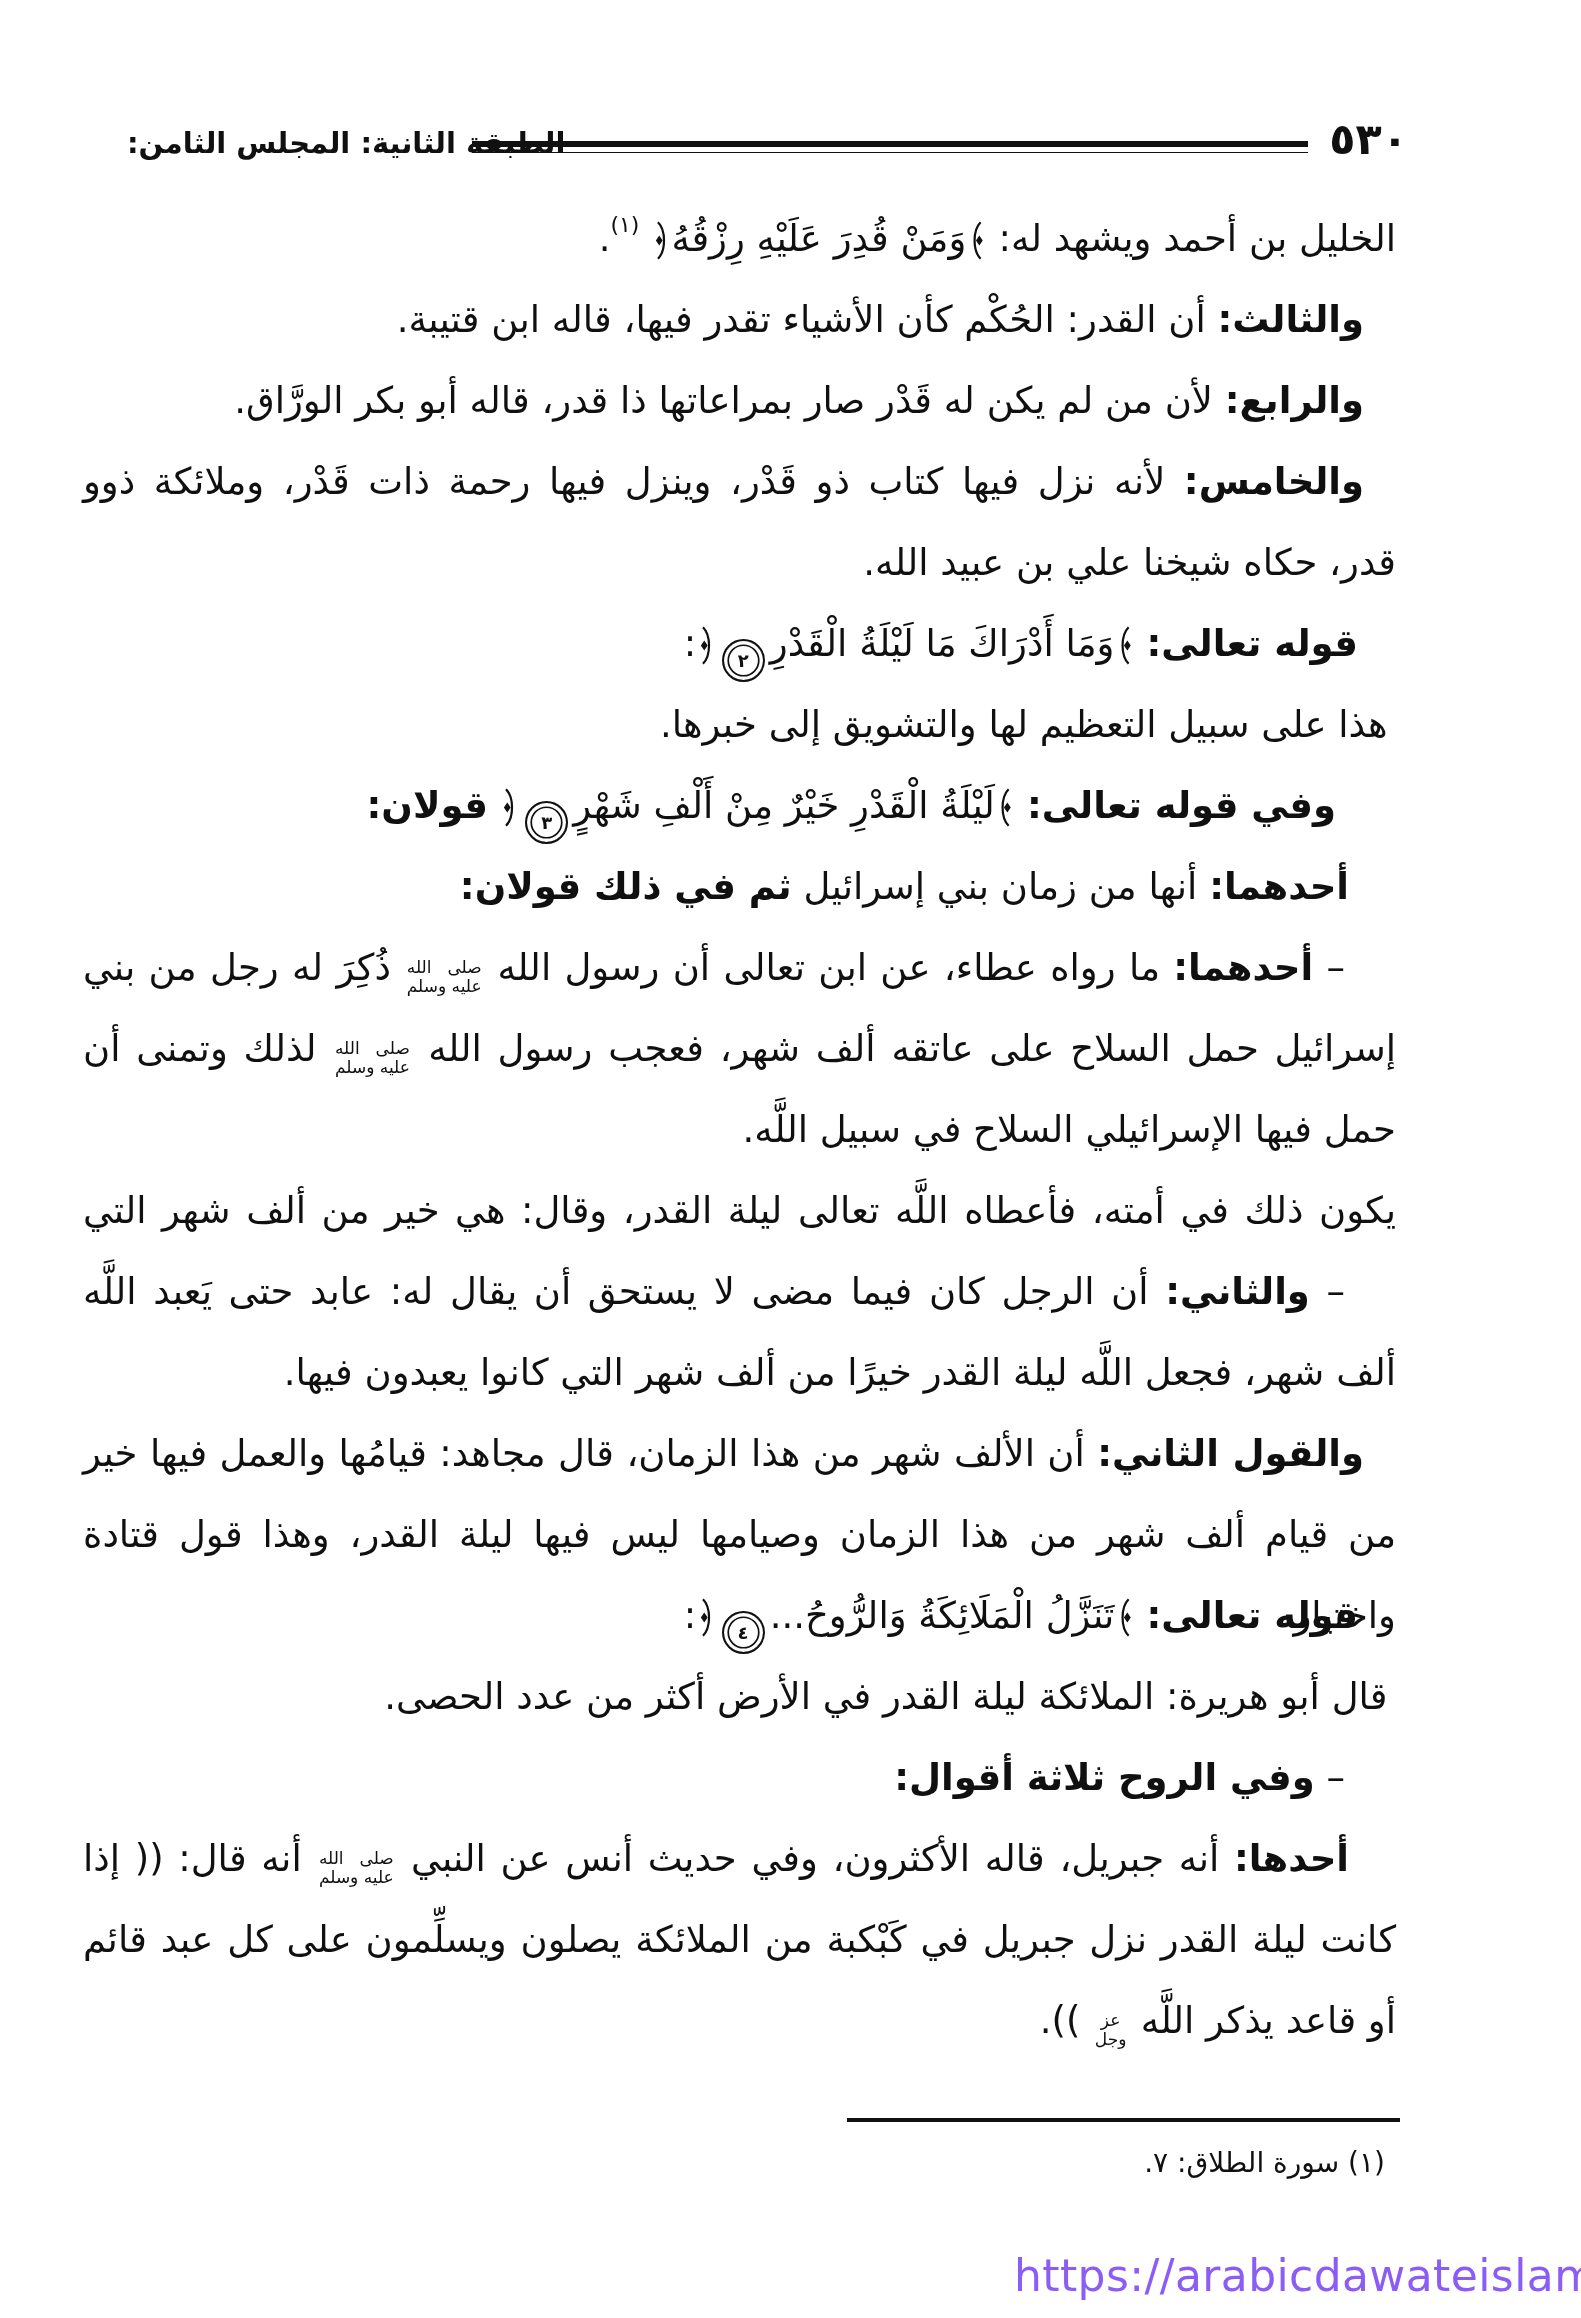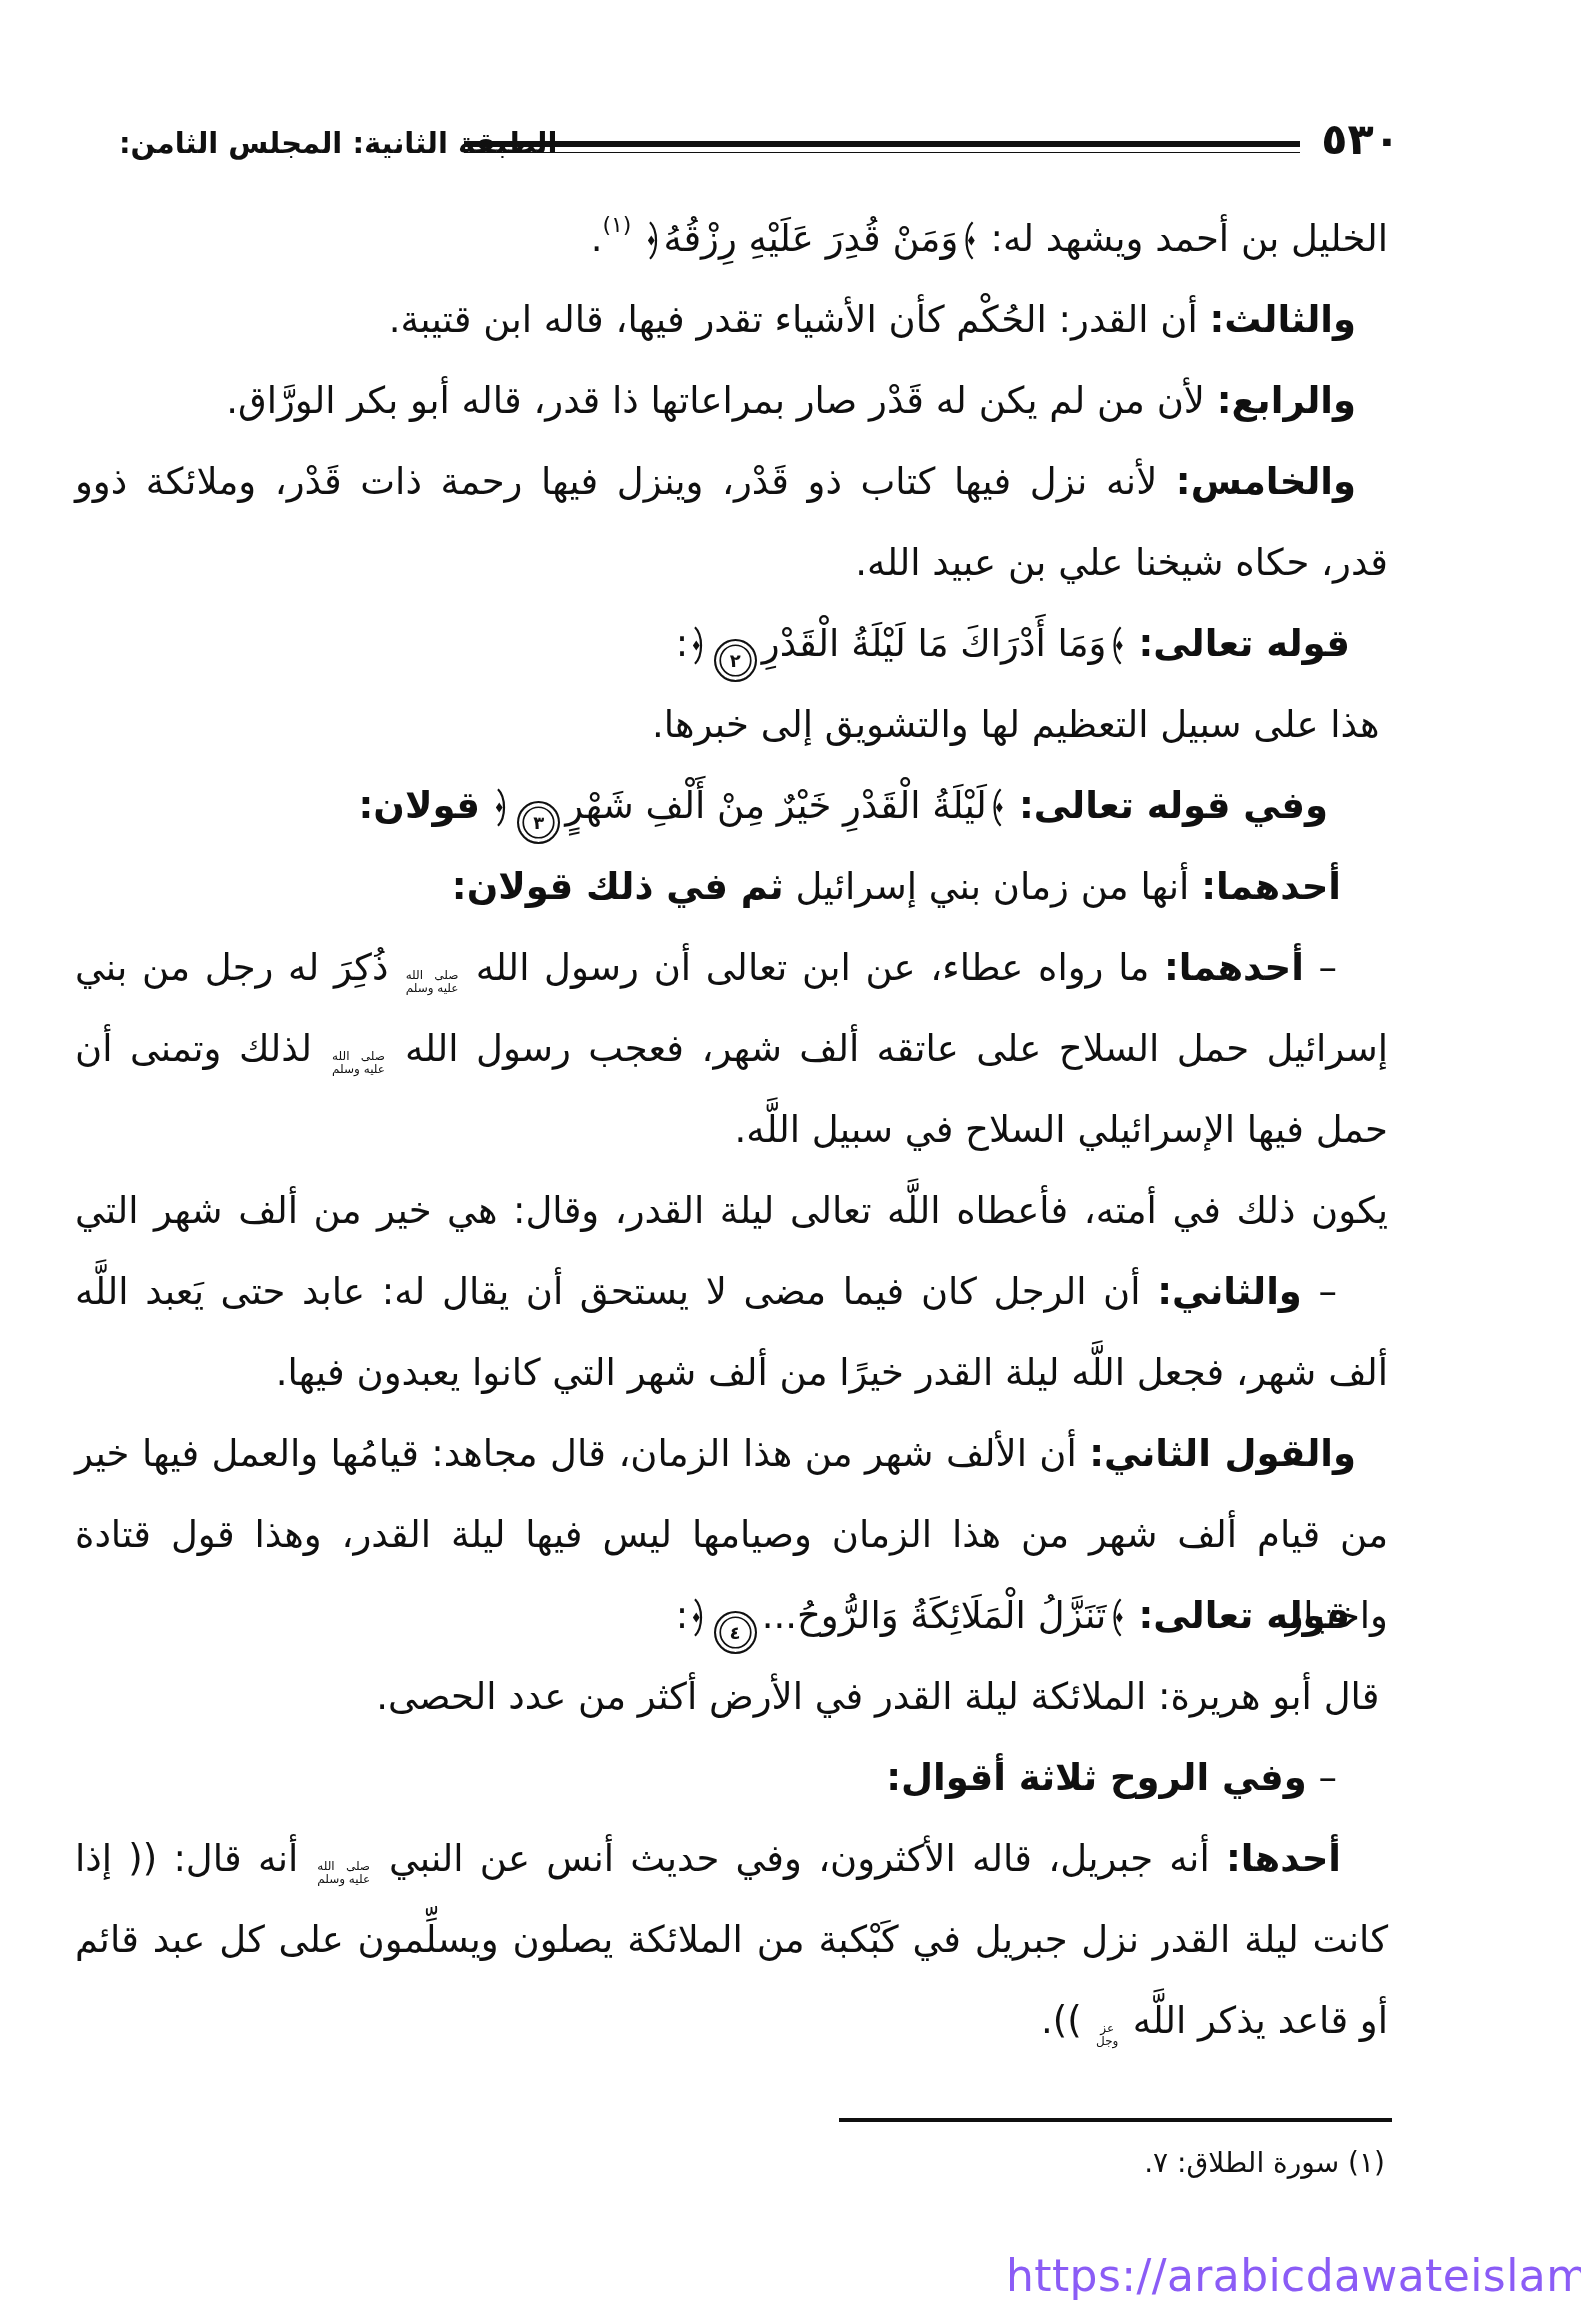--- a/index.html
+++ b/index.html
@@ -1,21 +1,21 @@
 <!DOCTYPE html>
 <html lang="ar" dir="rtl" style="font-size:13.6px"><head>
 <meta charset="utf-8">
 <style>
   html,body{margin:0;padding:0;}
   body{
     width:1581px;height:2319px;position:relative;overflow:hidden;
     background:#ffffff;color:#101010;
     font-family:"DejaVu Sans",sans-serif;
   }
-  .page{position:absolute;inset:0;}
+  .page{position:absolute;inset:0;margin-left:8px;}
   
   .hdr-title{position:absolute;left:119px;top:126px;font-size:29px;font-weight:700;direction:rtl;}
   .hdr-rule{position:absolute;left:464px;top:141px;width:836px;}
   .hdr-rule .thick{border-top:6px solid #101010;}
   .hdr-rule .thin{margin-top:5.1px;border-top:1.7px solid #101010;}
   .hdr-num{position:absolute;left:1298px;top:114px;width:102px;font-size:43px;font-weight:700;text-align:right;direction:rtl;}
   
   .bodyblock{position:absolute;left:75px;top:198px;width:1313px;direction:rtl;font-size:37px;}
   .ln{height:81px;line-height:81px;text-align:right;}
   .j{text-align:justify;text-align-last:justify;}
@@ -30,21 +30,21 @@
   .qbr.close svg{transform:scaleX(-1);}
   
   .ayah{
     display:inline-flex;align-items:center;justify-content:center;
     width:39px;height:39px;border:2.1px solid #101010;border-radius:50%;
     box-shadow:inset 0 0 0 3.4px #ffffff,inset 0 0 0 5.1px #101010;
     font-size:18px;font-weight:700;vertical-align:-11px;margin:0 5.1px;
   }
   
   .hon{
-    display:inline-block;text-align:center;font-size:12px;line-height:1.1;
+    display:inline-block;text-align:center;font-size:17px;line-height:1.1;
     vertical-align:-12px;font-weight:400;margin:0 2.6px;letter-spacing:0;
   }
   .hon span{display:block;}
   
   .fn-divider{position:absolute;left:839px;top:2118px;width:553px;height:4.3px;background:#101010;}
   .footnote{position:absolute;right:196px;top:2146px;font-size:28px;direction:rtl;}
   
   .watermark{
     position:absolute;left:1006px;top:2250px;direction:ltr;
     font-size:44px;color:#8b5cf6;letter-spacing:0.4px;

